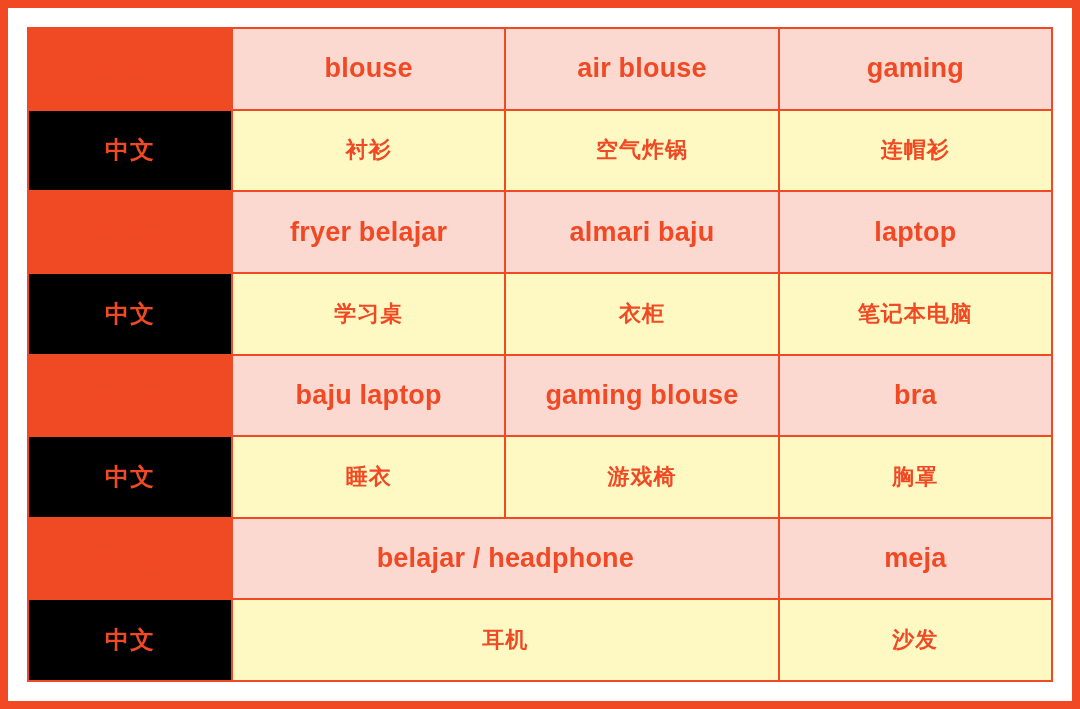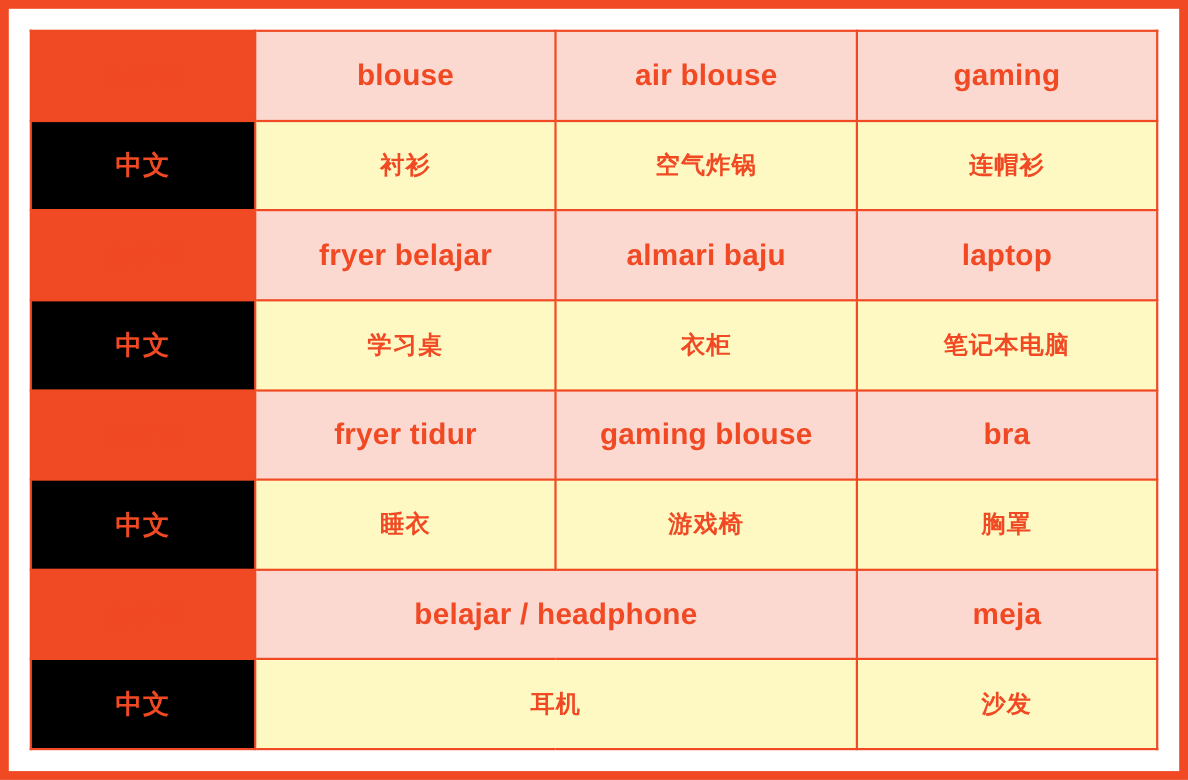--- a/index.html
+++ b/index.html
@@ -101,21 +101,21 @@
 
         <tr class="row-trans">
           <td class="label-cn">中文</td>
           <td class="cell">学习桌</td>
           <td class="cell">衣柜</td>
           <td class="cell">笔记本电脑</td>
         </tr>
 
         <tr class="row-term">
           <td class="label-hot">热搜词</td>
-          <td class="cell">fryer tidur</td>
+          <td class="cell">baju laptop</td>
           <td class="cell">gaming blouse</td>
           <td class="cell">bra</td>
         </tr>
 
         <tr class="row-trans">
           <td class="label-cn">中文</td>
           <td class="cell">睡衣</td>
           <td class="cell">游戏椅</td>
           <td class="cell">胸罩</td>
         </tr>

